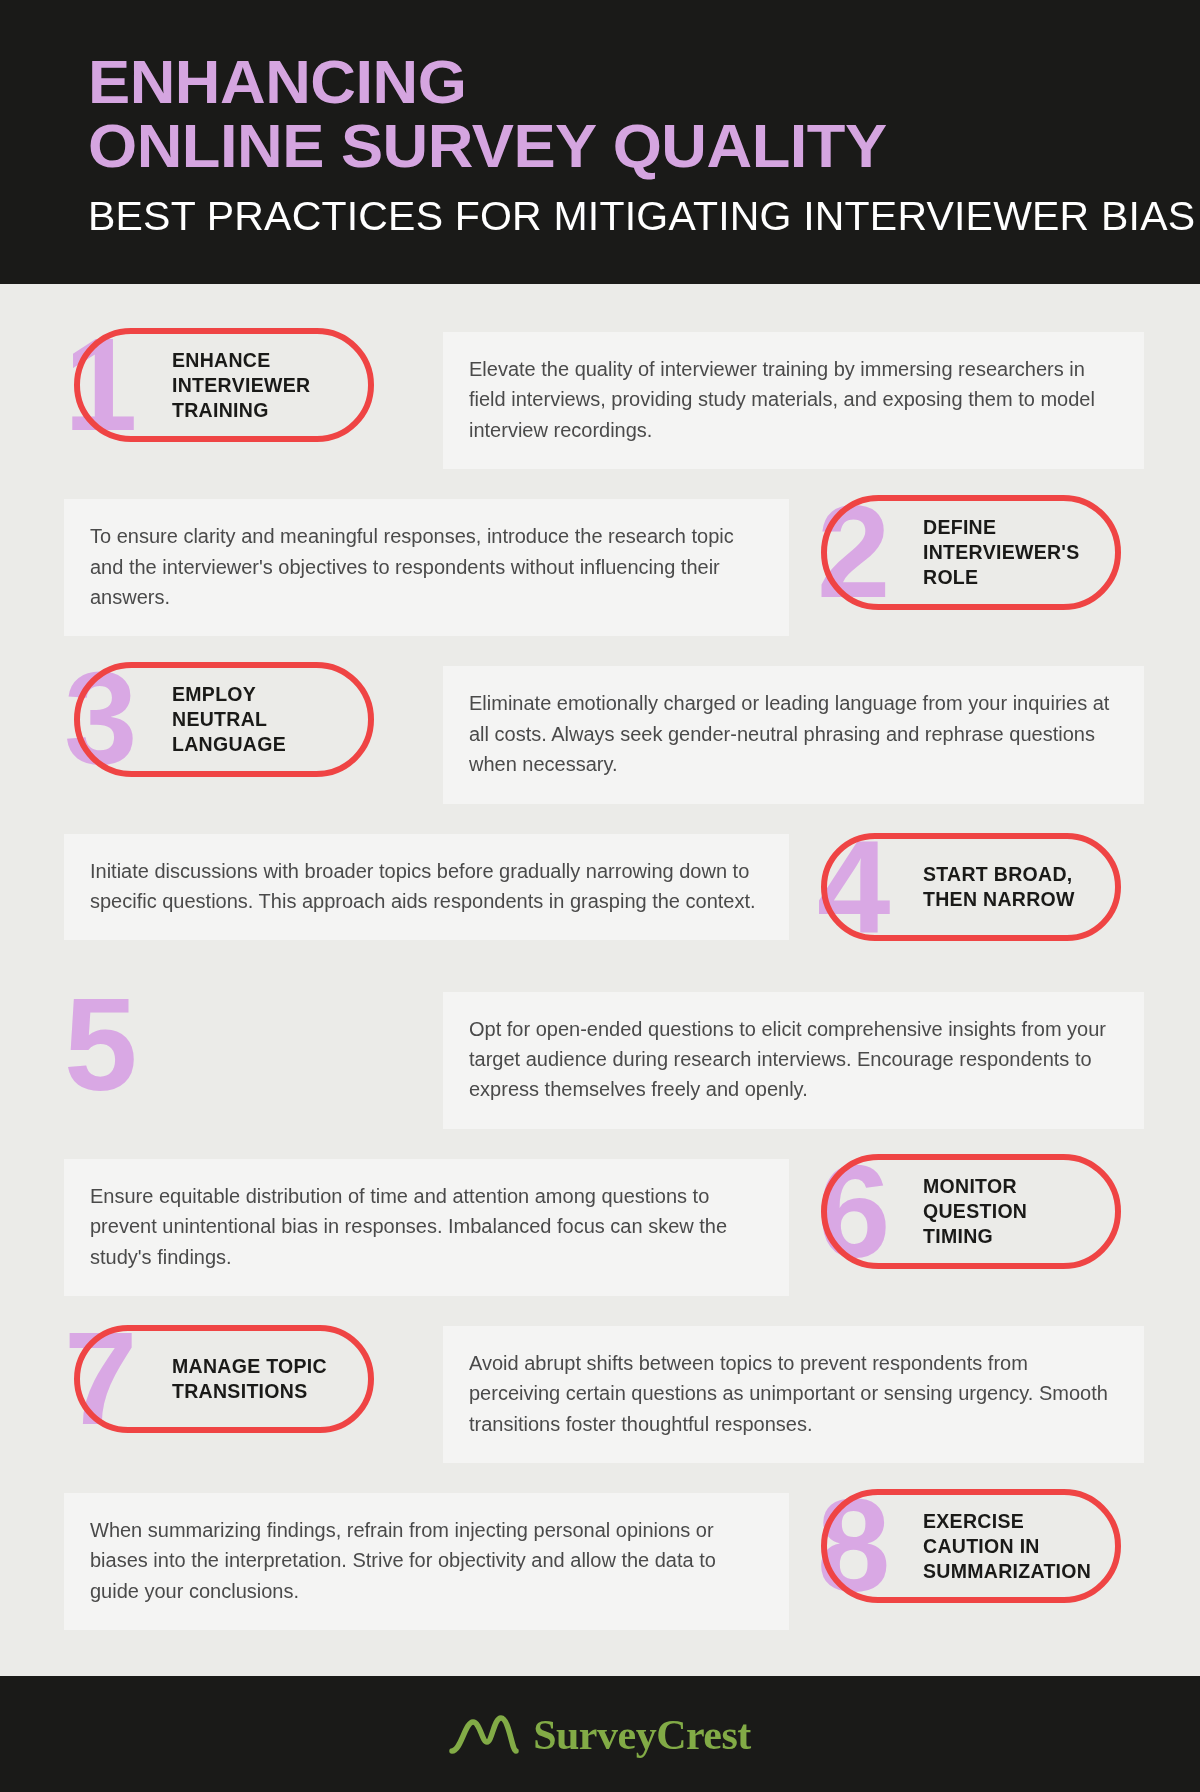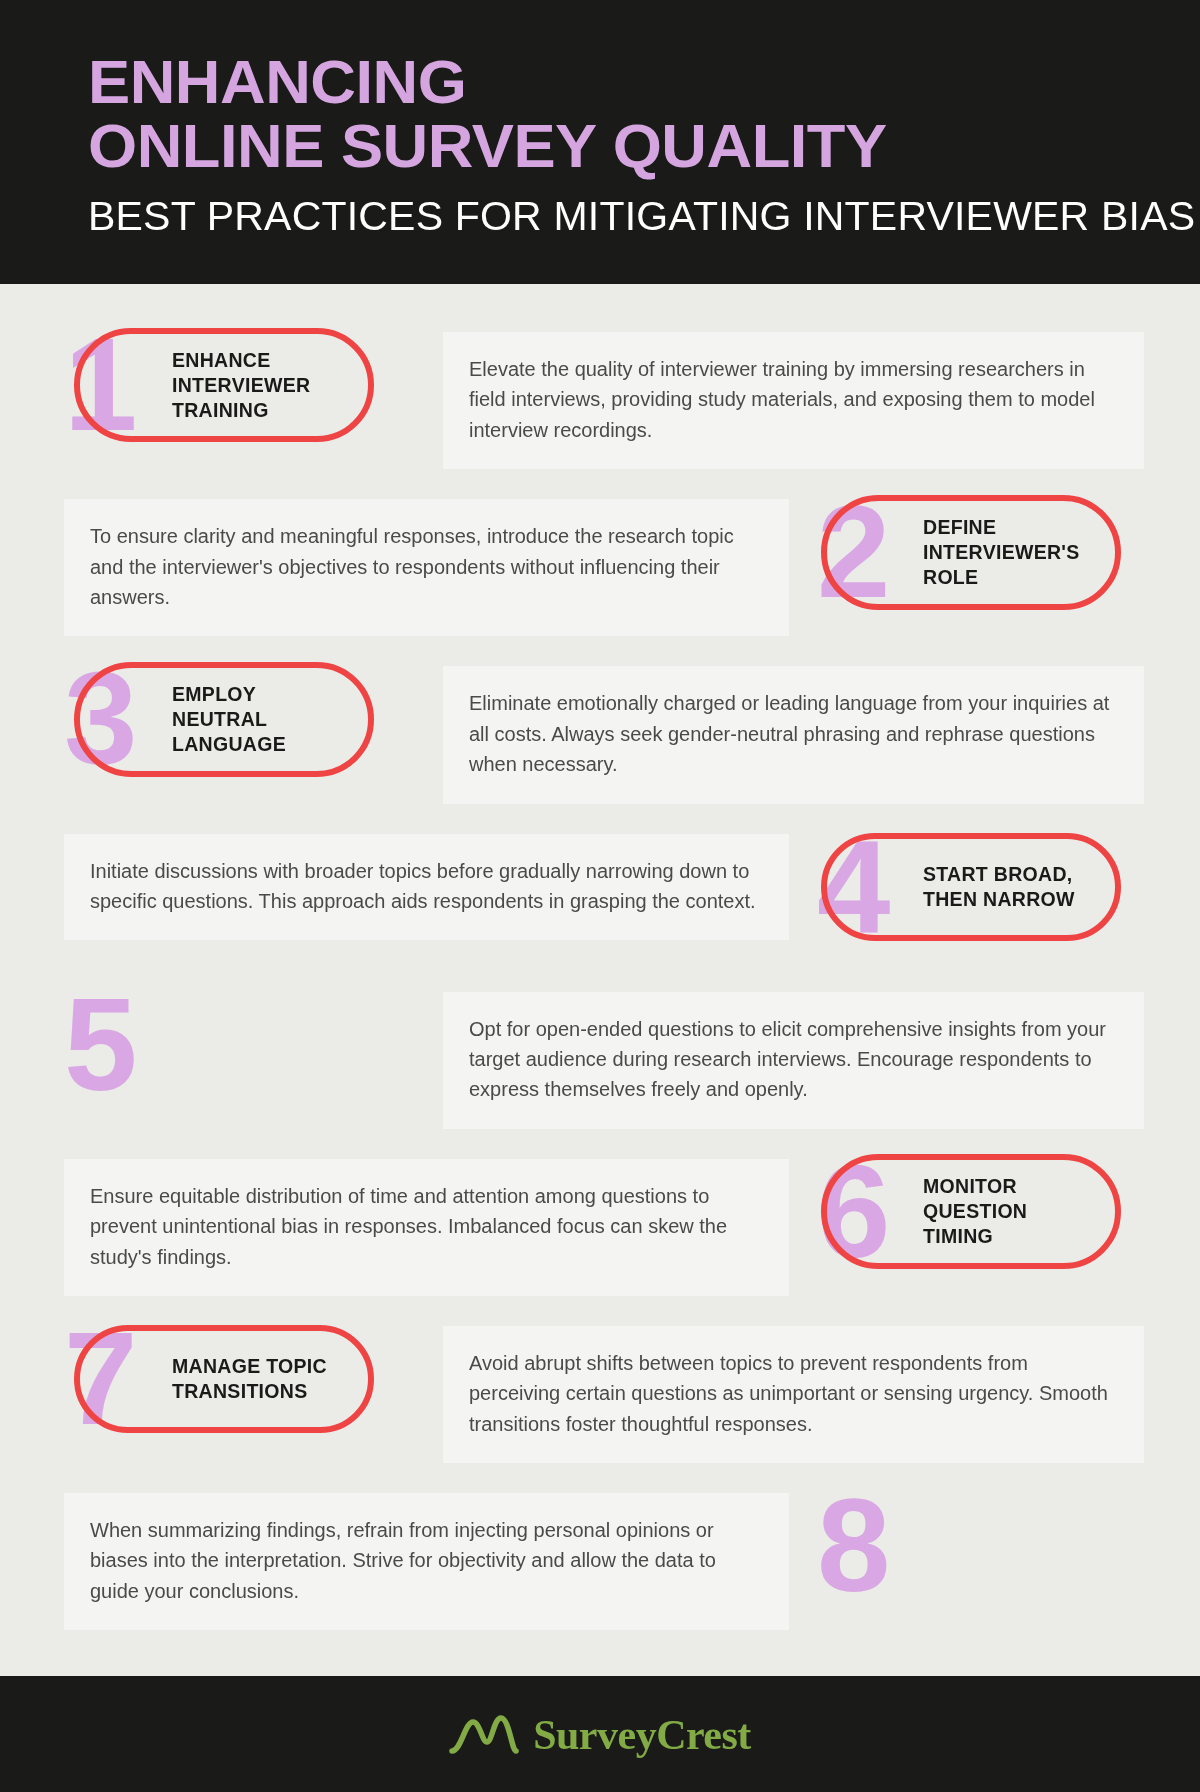--- a/index.html
+++ b/index.html
@@ -226,20 +226,23 @@
         <div class="desc">
           <p>Avoid abrupt shifts between topics to prevent respondents from perceiving certain questions as unimportant or sensing urgency. Smooth transitions foster thoughtful responses.</p>
         </div>
       </div>
       <div class="row right">
         <div class="desc">
           <p>When summarizing findings, refrain from injecting personal opinions or biases into the interpretation. Strive for objectivity and allow the data to guide your conclusions.</p>
         </div>
         <div class="capsule-wrap">
           <div class="bignum">8</div>
+          <div class="capsule">
+            <div class="capsule-label">EXERCISE CAUTION IN SUMMARIZATION</div>
+          </div>
         </div>
       </div>
     </div>
 
   <div class="footer">
     <span class="logo-mark">
       <svg width="70" height="42" viewBox="0 0 70 42" fill="none">
         <path d="M3 39 C 12 39, 16 10, 24 10 C 31 10, 33 30, 38 30 C 43 30, 45 6, 52 6 C 60 6, 63 39, 67 39" stroke="#82ab46" stroke-width="5.5" stroke-linecap="round" fill="none"></path>
       </svg>
     </span>

